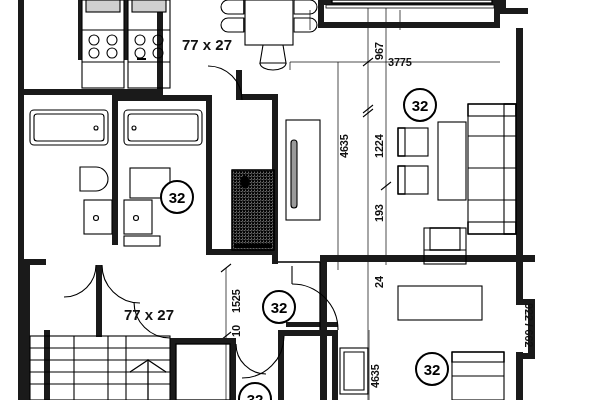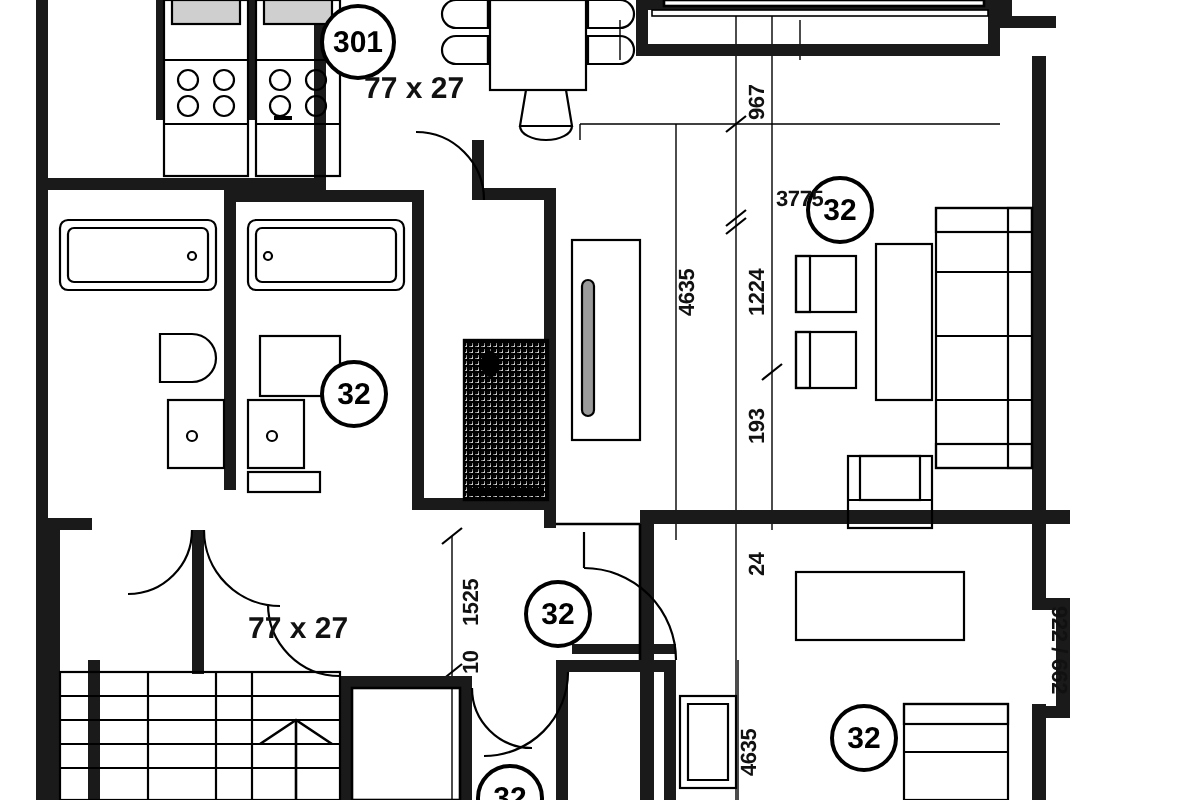--- a/index.html
+++ b/index.html
@@ -228,44 +228,41 @@
 
     <g stroke-width="1.3">
       <rect x="176" y="344" width="54" height="56" fill="none"></rect>
       <line x1="278" y1="262" x2="320" y2="262"></line>
       <line x1="320" y1="262" x2="320" y2="330"></line>
       <rect x="332" y="0" width="160" height="3" fill="#fff"></rect>
     </g>
   </g>
 </svg>
 
-<div class="mark" style="left:160px;top:2px;width:34px;height:34px;">
-  <span>301</span>
-</div>
 <div class="mark" style="left:403px;top:88px;width:30px;height:30px;">
   <span>32</span>
 </div>
 <div class="mark" style="left:160px;top:180px;width:30px;height:30px;">
   <span>32</span>
 </div>
 <div class="mark" style="left:262px;top:290px;width:30px;height:30px;">
   <span>32</span>
 </div>
 <div class="mark" style="left:415px;top:352px;width:30px;height:30px;">
   <span>32</span>
 </div>
 <div class="mark" style="left:238px;top:382px;width:30px;height:30px;">
   <span>32</span>
 </div>
 
 <div class="lbl room-code" style="left:158px;top:37px;">77 x 27</div>
 <div class="lbl room-code" style="left:100px;top:307px;">77 x 27</div>
 
 <div class="lbl dim vdim" style="left:374px;top:60px;">967</div>
-<div class="lbl dim" style="left:388px;top:57px;margin-top:38px;">3775</div>
+<div class="lbl dim" style="left:388px;top:57px;">3775</div>
 <div class="lbl dim vdim" style="left:339px;top:158px;">4635</div>
 <div class="lbl dim vdim" style="left:374px;top:158px;">1224</div>
 <div class="lbl dim vdim" style="left:374px;top:222px;">193</div>
 <div class="lbl dim vdim" style="left:374px;top:288px;">24</div>
 <div class="lbl dim vdim" style="left:231px;top:313px;">1525</div>
 <div class="lbl dim vdim" style="left:231px;top:337px;">10</div>
 <div class="lbl dim vdim" style="left:370px;top:388px;">4635</div>
 <div class="lbl dim vdim180" style="left:534px;top:303px;">922 / 662</div>
 
 </div>

